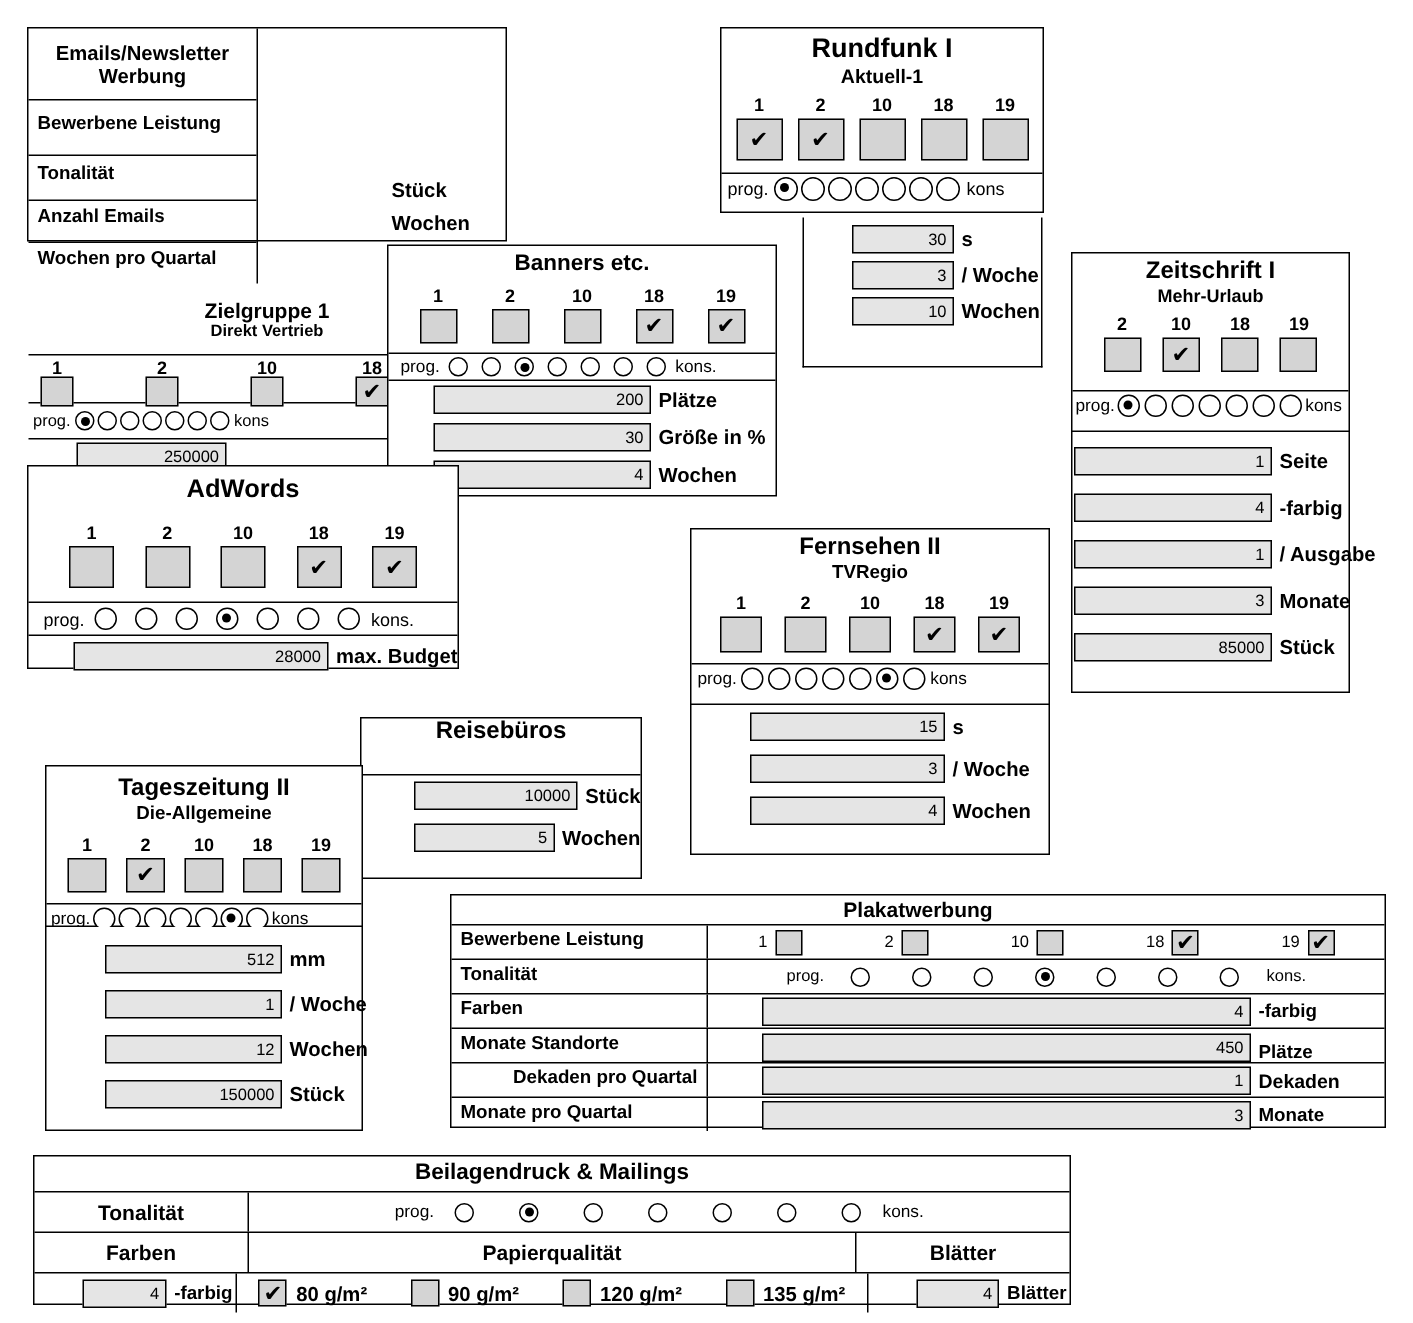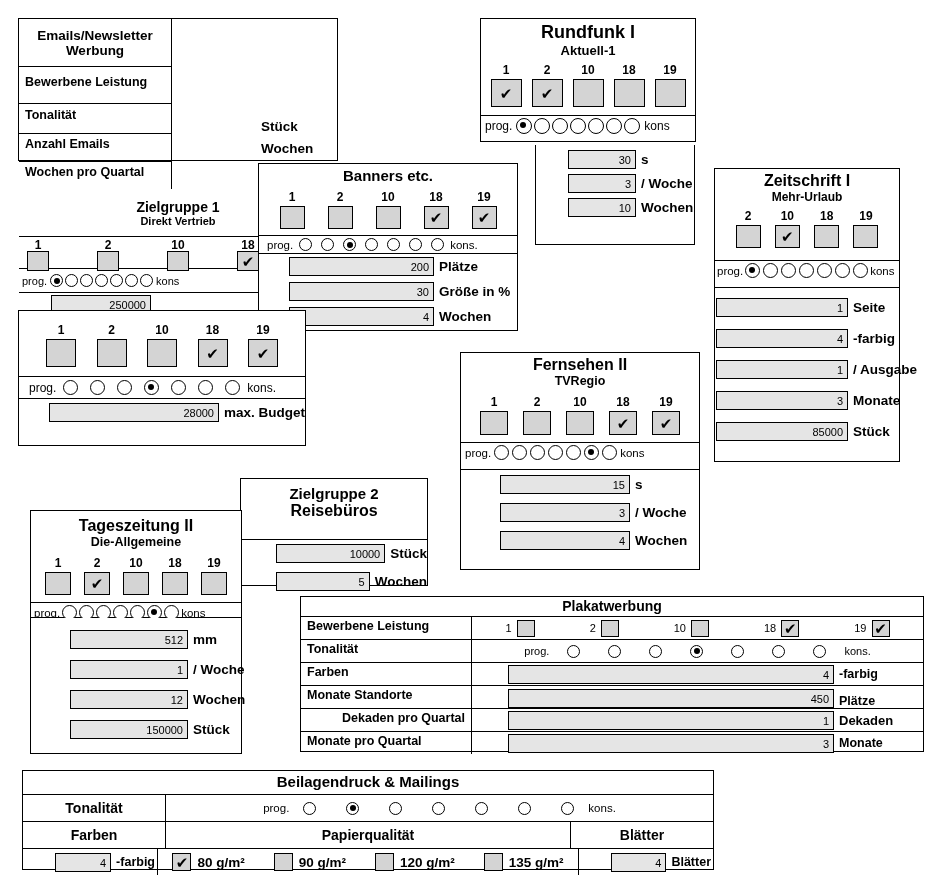--- a/index.html
+++ b/index.html
@@ -282,20 +282,21 @@
       <div class="vfield" style="width: 132px;">3</div>
       <div class="unit">Monate</div>
     </div>
     <div class="fieldline" style="margin-bottom: 12px;">
       <div class="vfield" style="width: 132px;">85000</div>
       <div class="unit">Stück</div>
     </div>
   </div>
 
 <div class="panel" style="left:18px;top:310px;width:288px;height:136px;">
+  <div class="title" style="font-size:17px;padding-top:5px;">AdWords</div>
   <div style="padding:12px 22px 0 22px;">
     <div class="numrow" id="adwords-nums" style="justify-content:space-between;">
         <span style="width: 40px;">1</span>
         <span style="width: 40px;">2</span>
         <span style="width: 40px;">10</span>
         <span style="width: 40px;">18</span>
         <span style="width: 40px;">19</span>
       </div>
     <div class="cbrow" id="adwords-cbs" style="justify-content:space-between;margin-top:2px;">
         <span style="width: 40px; display: flex; justify-content: center;">
@@ -392,21 +393,20 @@
       <div class="vfield" style="width: 130px;">3</div>
       <div class="unit">/ Woche</div>
     </div>
     <div class="fieldline" style="margin-bottom: 9px;">
       <div class="vfield" style="width: 130px;">4</div>
       <div class="unit">Wochen</div>
     </div>
   </div>
 
 <div class="panel" style="left:240px;top:478px;width:188px;height:108px;">
-  <div class="title" style="font-size:15px;padding-top:6px;">Zielgruppe 2</div>
   <div class="subtitle" style="font-size:16px;">Reisebüros</div>
   <div class="hsep" style="margin-top:16px;"></div>
   <div id="zielgruppe2-fields" style="padding-top:4px;">
       <div class="fieldline" style="margin-bottom: 9px; padding-left: 5px;">
         <div class="vfield" style="width: 115px;">10000</div>
         <div class="unit">Stück</div>
       </div>
       <div class="fieldline" style="margin-bottom: 9px; padding-left: 5px;">
         <div class="vfield" style="width: 115px;">5</div>
         <div class="unit">Wochen</div>

